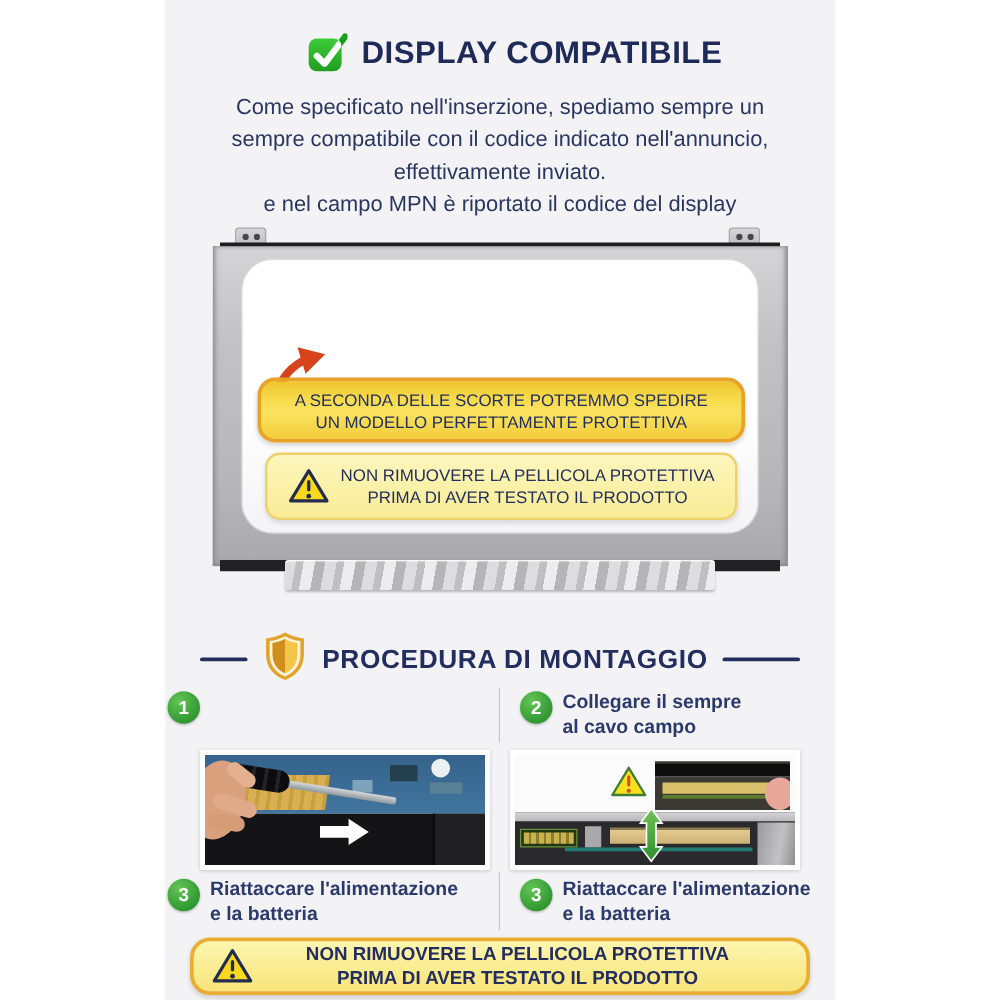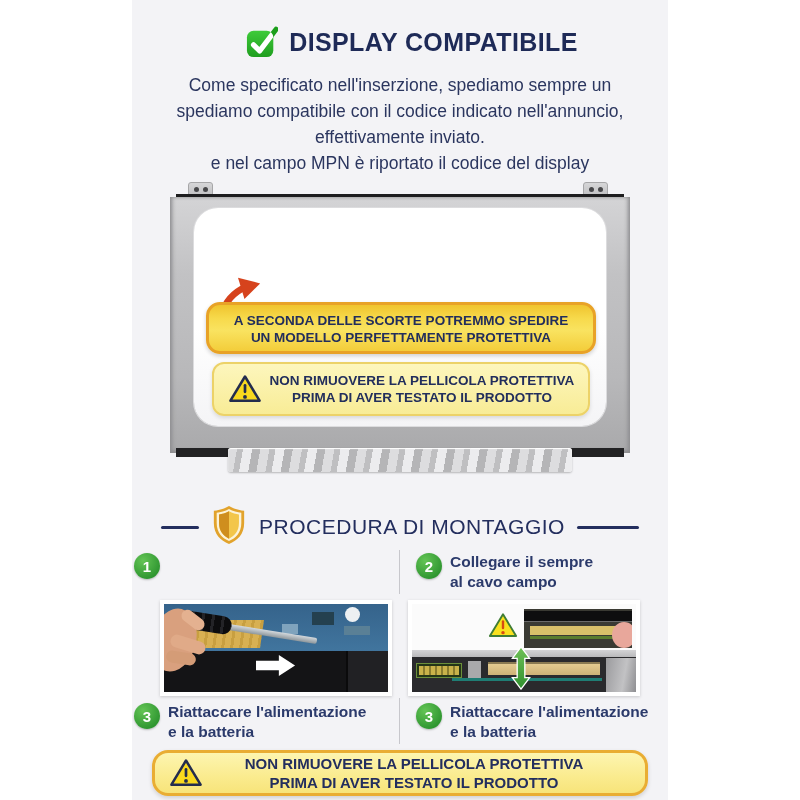--- a/index.html
+++ b/index.html
@@ -25,35 +25,35 @@
     background:linear-gradient(180deg,#d4d4d6 0%,#c2c2c4 30%,#b8b8ba 70%,#a9a9ab 100%);
     box-shadow: inset 3px 0 4px -1px #8e8e91, inset -3px 0 4px -1px #8e8e91, inset 0 -3px 4px -1px #8c8c8f; }
   .screen { position:absolute; top:11px; left:24px; width:412px; height:218px; border-radius:24px;
     background:linear-gradient(180deg,#ffffff 55%,#f4f4f6 100%); box-shadow:0 0 0 1px #dcdcde; }
   .panel-bottombar { position:absolute; top:266px; left:6px; width:448px; height:9px; background:#222224; }
   .foil { position:absolute; top:266px; left:58px; width:344px; height:24px; border-radius:3px;
     background:repeating-linear-gradient(100deg,#dddddf 0 9px,#bfbfc1 9px 15px,#ececee 15px 24px,#b5b5b7 24px 32px);
     box-shadow:0 1px 2px rgba(0,0,0,.25), inset 0 1px 1px #fff; }
   .red-arrow { position:absolute; left:44px; top:94px; }
 
-  .note { position:absolute; text-align:center; font-weight:700; color:#222e5c; }
+  .note { position:absolute; text-align:center; font-weight:400; color:#222e5c; }
   .note-line { display:block; }
   .note1 { left:36px; top:120px; width:390px; height:52px; border:3px solid #e8a227; border-radius:14px;
     background:linear-gradient(180deg,#f0c42e 0%,#f7da4c 30%,#f9e360 55%,#f3cd3a 100%);
     font-size:13.5px; line-height:17px; padding-top:7px; box-shadow:0 2px 4px rgba(0,0,0,.18); }
   .note2 { left:42px; top:180px; width:378px; height:54px; border:2px solid #ecd268; border-radius:12px;
     background:linear-gradient(180deg,#fdf6bd 0%,#f8ec96 100%);
     font-size:13.5px; line-height:17px; display:flex; align-items:center; justify-content:center; gap:8px;
     box-shadow:0 2px 4px rgba(0,0,0,.12); }
 
   
   .proc-header { position:absolute; top:505px; left:0; width:536px; display:flex; align-items:center; justify-content:center; gap:12px; }
   .rule { height:3px; background:#232e5e; border-radius:2px; }
   .rule-l { width:38px; } .rule-r { width:62px; }
-  .proc-title { font-size:21px; font-weight:400; color:#232e5e; letter-spacing:.5px; }
+  .proc-title { font-size:21px; font-weight:700; color:#232e5e; letter-spacing:.5px; }
 
   
   .proc-grid { position:absolute; top:548px; left:0; width:536px; height:200px; }
   .vdiv { position:absolute; left:267px; width:1px; background:#c7c7cc; }
   .v1 { top:2px; height:44px; } .v2 { top:150px; height:46px; }
   .step { position:absolute; display:flex; gap:8px; align-items:flex-start; }
   .s1 { left:2px; top:4px; } .s2 { left:284px; top:4px; }
   .s3a { left:2px; top:154px; } .s3b { left:284px; top:154px; }
   .step-circle { width:26px; height:26px; border-radius:50%; flex:none; margin-top:1px;
     background:radial-gradient(circle at 35% 30%, #63c455, #2e9530 75%);
@@ -134,21 +134,21 @@
         <g clip-path="url(#cclip)">
           <path d="M8 20 L14.5 26.5 L32 3.5" fill="none" stroke="#ffffff" stroke-width="5.5" stroke-linecap="round" stroke-linejoin="round"></path>
         </g>
       </svg>
     </span>
     <h1 class="page-title">DISPLAY COMPATIBILE</h1>
   </div>
 
   <div class="intro">
     <div class="intro-line">Come specificato nell'inserzione, spediamo sempre un</div>
-    <div class="intro-line">spediamo compatibile con il codice indicato nell'annuncio,</div>
+    <div class="intro-line">sempre compatibile con il codice indicato nell'annuncio,</div>
     <div class="intro-line">effettivamente inviato.</div>
     <div class="intro-line">e nel campo MPN è riportato il codice del display</div>
   </div>
 
   <div class="panel">
     <div class="bracket bracket-l">
       <span class="hole"></span>
       <span class="hole"></span>
     </div>
     <div class="bracket bracket-r">

